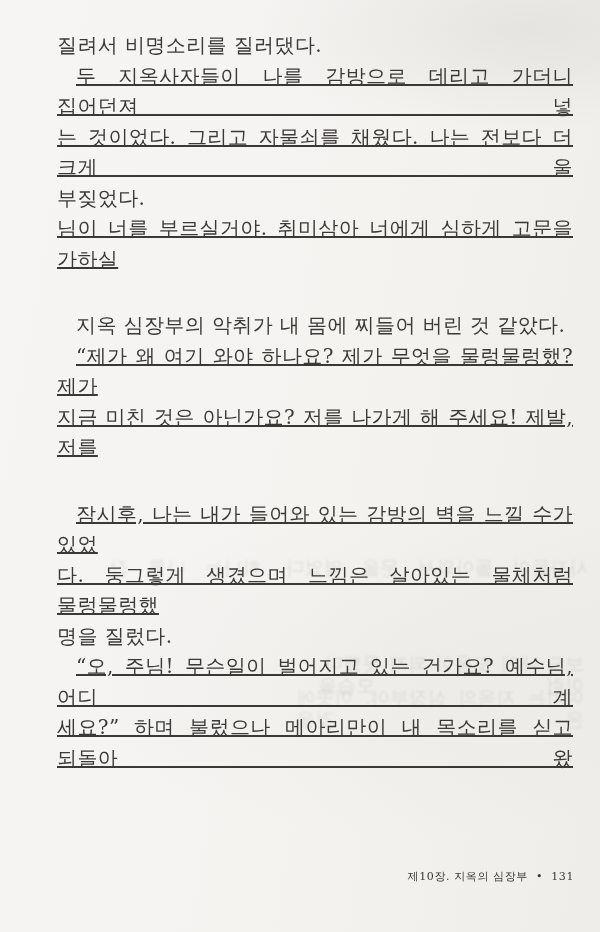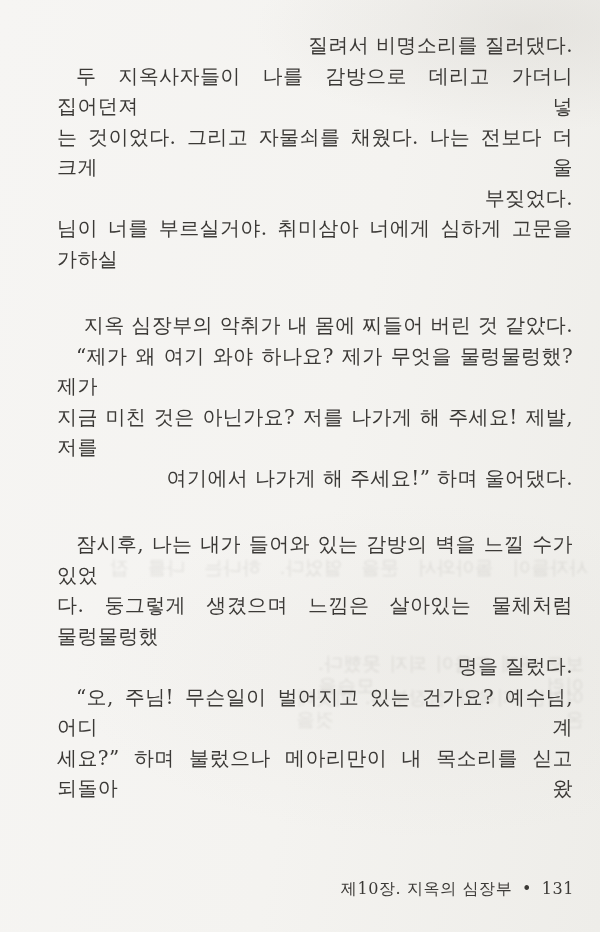--- a/index.html
+++ b/index.html
@@ -26,32 +26,33 @@
     color: #3b3936;
     font-size: 20px;
     line-height: 30.5px;
     letter-spacing: 0.4px;
   }
   .para { margin: 0; }
   .para.gap { margin-top: 36px; }
   .line {
     word-break: keep-all;
     white-space: normal;
-    text-align: right;
+    text-align: left;
   }
   .line.just {
     text-align: justify;
     text-align-last: justify;
+    text-decoration: underline;
   }
   .line.ind { text-indent: 19px; }
   .footer {
     position: absolute;
     right: 26px;
-    bottom: 32px;
-    font-size: 16px;
+    bottom: 48px;
+    font-size: 11px;
     color: #3b3936;
     letter-spacing: 0.6px;
   }
   .footer span { margin-left: 4px; }
   
   .ghost {
     position: absolute;
     color: #6f6b64;
     font-size: 19px;
     line-height: 22px;
@@ -86,21 +87,20 @@
       </div>
       <div class="para">
         <div class="line just">님이 너를 부르실거야. 취미삼아 너에게 심하게 고문을 가하실</div>
       </div>
       <div class="para gap">
         <div class="line ind">지옥 심장부의 악취가 내 몸에 찌들어 버린 것 같았다.</div>
       </div>
       <div class="para">
         <div class="line just ind">“제가 왜 여기 와야 하나요? 제가 무엇을 물렁물렁했? 제가</div>
         <div class="line just">지금 미친 것은 아닌가요? 저를 나가게 해 주세요! 제발, 저를</div>
-        <div class="line">여기에서 나가게 해 주세요!” 하며 울어댔다.</div>
       </div>
       <div class="para gap">
         <div class="line just ind">잠시후, 나는 내가 들어와 있는 감방의 벽을 느낄 수가 있었</div>
         <div class="line just">다. 둥그렇게 생겼으며 느낌은 살아있는 물체처럼 물렁물렁했</div>
         <div class="line">명을 질렀다.</div>
       </div>
       <div class="para">
         <div class="line just ind">“오, 주님! 무슨일이 벌어지고 있는 건가요? 예수님, 어디 계</div>
         <div class="line just">세요?” 하며 불렀으나 메아리만이 내 목소리를 싣고 되돌아 왔</div>
       </div>

